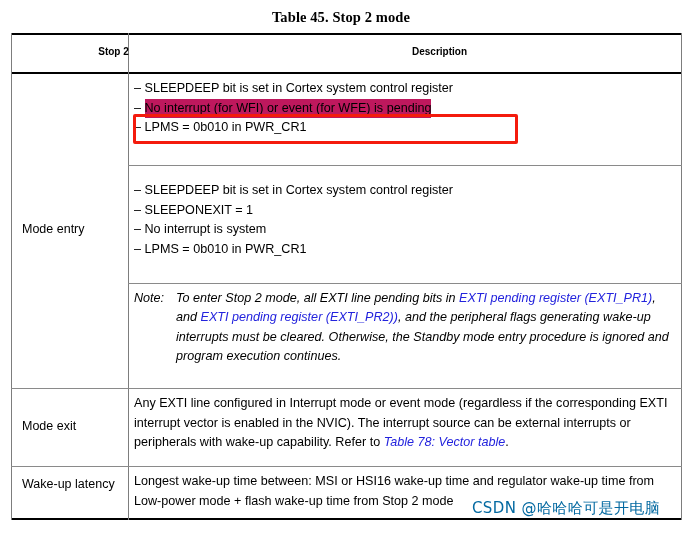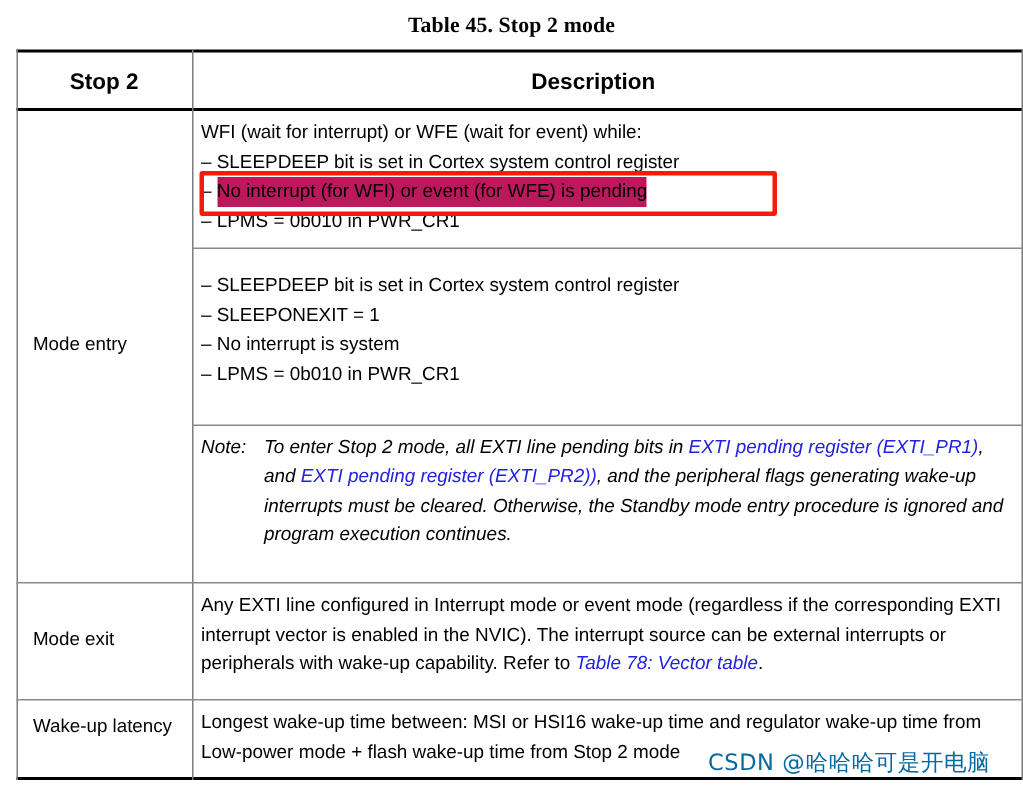--- a/index.html
+++ b/index.html
@@ -88,23 +88,24 @@
     position: absolute;
     background: #8a8a8a;
     height: 1px;
   }
   .div-desc { left: 128px; width: 554px; }
   .div-full { left: 11px;  width: 671px; }
 
   
   .hdr {
     position: absolute;
-    font-size: 15px;
+    font-size: 10px;
     font-weight: bold;
     text-align: center;
+    padding-left: 44px;
   }
   #hdr-stop2 { left: 11px; top: 46px; width: 117px; }
   #hdr-desc  { left: 119px; top: 46px; width: 553px; text-align: center; }
 
   
   .row-label {
     position: absolute;
     left: 22px;
     font-size: 12.5px;
     line-height: 15px;
@@ -205,21 +206,20 @@
 <div class="divider div-full" style="top:466px;"></div>
 
 <div class="hdr" id="hdr-stop2">Stop 2</div>
 <div class="hdr" id="hdr-desc">Description</div>
 
 <div class="row-label" id="label-mode-entry">Mode entry</div>
 <div class="row-label" id="label-mode-exit">Mode exit</div>
 <div class="row-label" id="label-wakeup">Wake-up latency</div>
 
 <div class="desc" id="desc-entry-1">
-  <p>WFI (wait for interrupt) or WFE (wait for event) while:</p>
   <p>– SLEEPDEEP bit is set in Cortex system control register</p>
   <p>
     <span>–</span>
     <span class="hl" id="highlight-line">No interrupt (for WFI) or event (for WFE) is pending</span>
   </p>
   <p>– LPMS = 0b010 in PWR_CR1</p>
 </div>
 
 <div id="red-annotation-box"></div>
 

